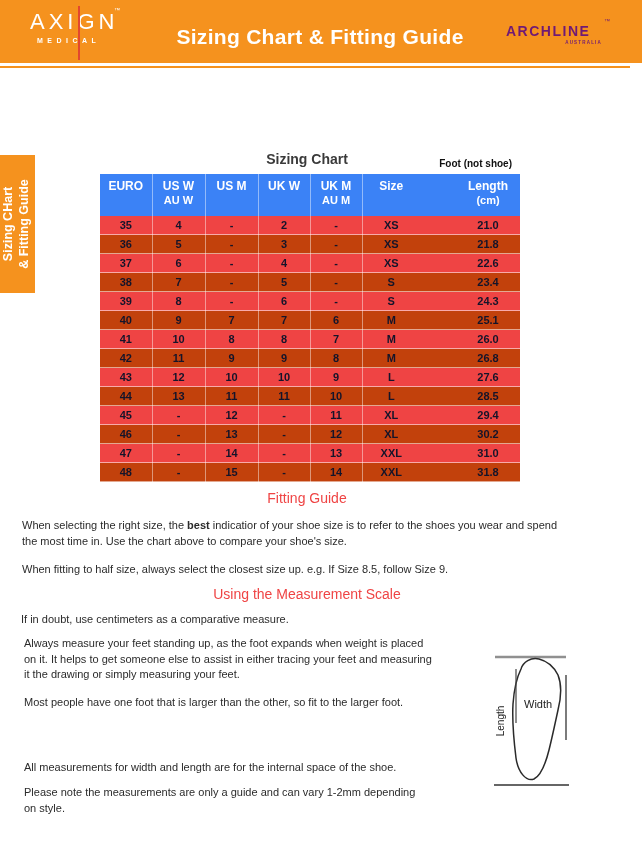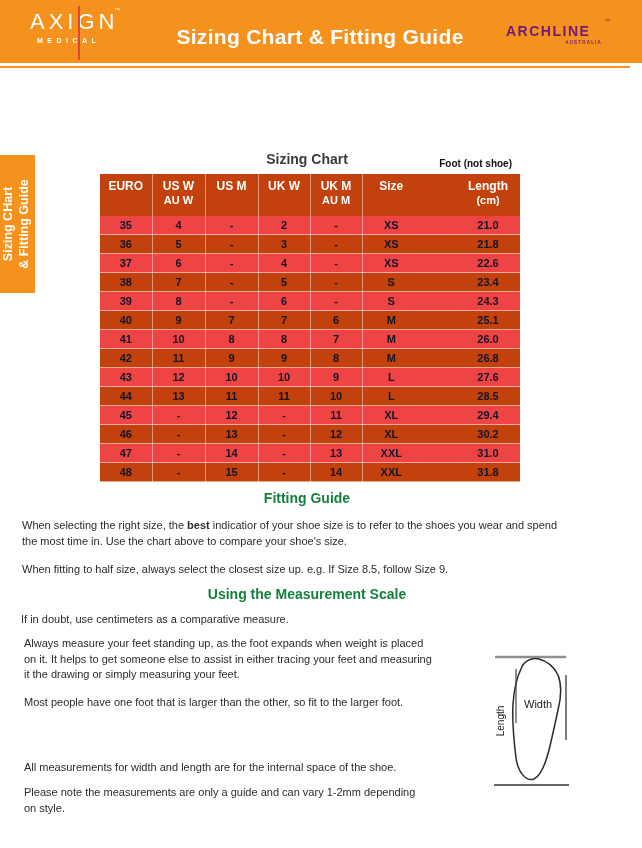--- a/index.html
+++ b/index.html
@@ -30,33 +30,33 @@
                  transform:rotate(-90deg);color:#fff;font-weight:bold;font-size:12.5px;
                  line-height:16px;text-align:center;white-space:pre-line;}
 
   
   .chart-title{position:absolute;left:95px;top:151px;width:424px;text-align:center;
                font-size:14px;font-weight:bold;color:#3a3a3a;}
   .foot-label{position:absolute;left:400px;top:158px;width:112px;text-align:right;
               font-size:10px;font-weight:bold;color:#101010;white-space:nowrap;}
 
   table.sizing{position:absolute;left:100px;top:174px;width:420px;border-collapse:collapse;table-layout:fixed;}
-  table.sizing th{background:#c2410c;color:#fff;font-size:12px;font-weight:bold;
+  table.sizing th{background:#3b82f6;color:#fff;font-size:12px;font-weight:bold;
                   height:37px;vertical-align:top;text-align:center;padding:5px 0 0 0;line-height:14px;}
   table.sizing td{height:18px;font-size:11px;font-weight:bold;color:#14142a;text-align:center;
                   padding:0;border-bottom:1px solid rgba(255,255,255,.55);line-height:18px;}
   table.sizing th.sep,table.sizing td.sep{border-right:1px solid rgba(255,255,255,.45);}
   table.sizing .pad-len{padding-left:36px;}
   tr.rA td{background:#ef4444;}
   tr.rB td{background:#c2410c;}
   .hl2{font-size:11px;line-height:14px;}
 
   
-  .h-section{position:absolute;left:0;width:614px;text-align:center;font-weight:bold;
-             font-size:14px;color:#15803d;}
+  .h-section{position:absolute;left:0;width:614px;text-align:center;font-weight:normal;
+             font-size:14px;color:#ef4444;}
   .body-text{position:absolute;font-size:11px;color:#2b2b2b;line-height:15.5px;white-space:pre-line;}
 
   
   .foot-diagram{position:absolute;left:488px;top:648px;width:154px;height:150px;}
 </style>
 </head>
 <body>
 
 <div class="page">
 

